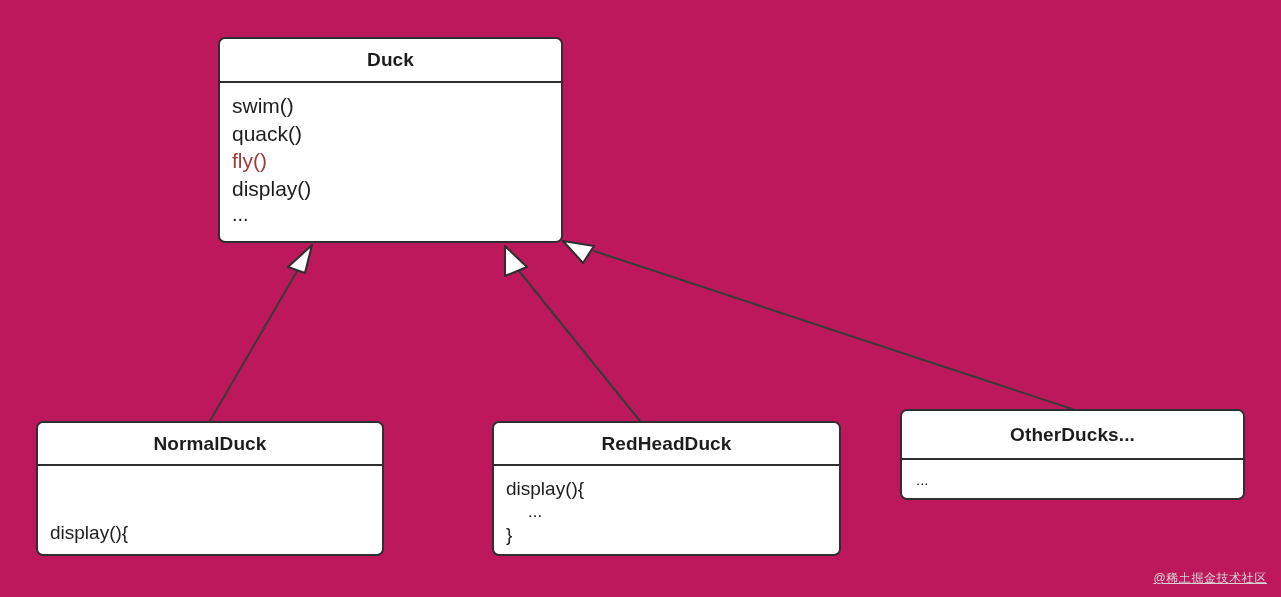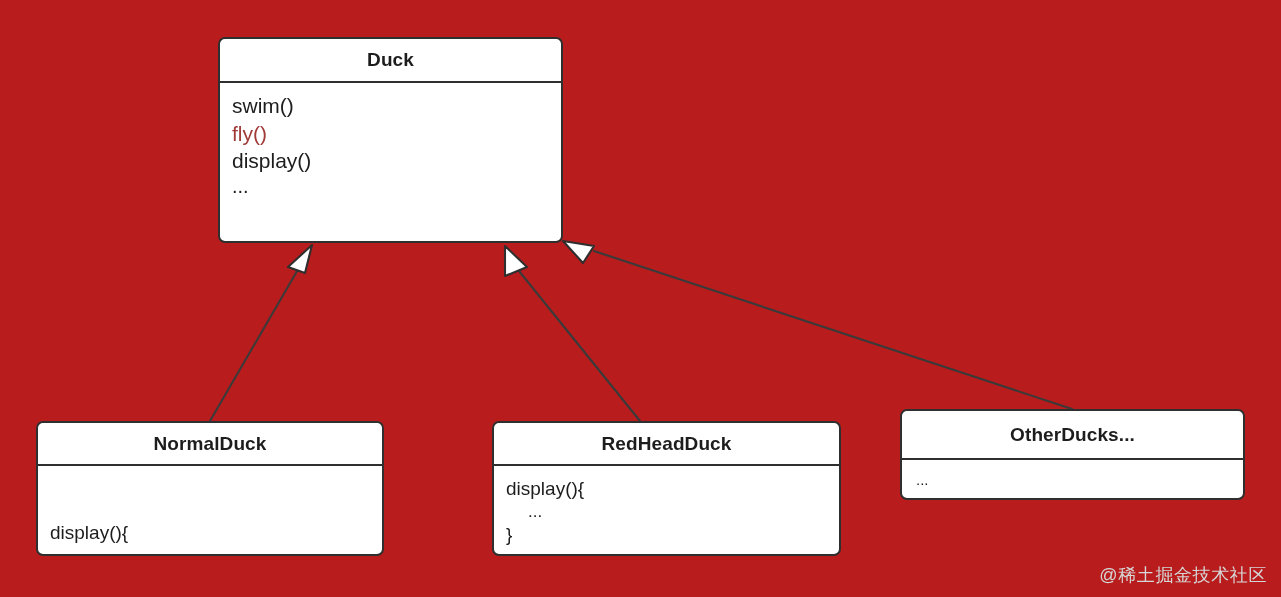--- a/index.html
+++ b/index.html
@@ -8,21 +8,21 @@
     background: #ffffff;
   }
   body {
     font-family: "Liberation Sans", sans-serif;
     -webkit-font-smoothing: antialiased;
   }
   #canvas {
     position: relative;
     width: 1281px;
     height: 597px;
-    background: #b91c1c;
+    background: #be185d;
     overflow: hidden;
   }
   
   #connectors {
     position: absolute;
     left: 0;
     top: 0;
     width: 1281px;
     height: 597px;
     pointer-events: none;
@@ -139,24 +139,25 @@
     padding-top: 12px;
     padding-left: 14px;
   }
   #box-otherducks .member.ellipsis { font-size: 15px; }
 
   
   #watermark {
     position: absolute;
     right: 14px;
     bottom: 10px;
-    font-size: 18px;
+    font-size: 12px;
     color: #d6d6d6;
     letter-spacing: .6px;
     user-select: none;
+    text-decoration: underline;
   }
 </style>
 </head>
 <body>
 
 <div id="canvas">
 
   <svg id="connectors" viewBox="0 0 1281 597" width="1281" height="597" xmlns="http://www.w3.org/2000/svg">
 
     <g>
@@ -172,20 +173,21 @@
     <g>
       <line x1="1072" y1="409" x2="594" y2="251" stroke="#3a3a3a" stroke-width="2.1" stroke-linecap="round"></line>
       <polygon points="563,241 594,246 583,263" fill="#ffffff" stroke="#2f2f2f" stroke-width="2.1" stroke-linejoin="round"></polygon>
     </g>
   </svg>
 
   <div class="uml-class" id="box-duck">
     <div class="uml-header">Duck</div>
     <div class="uml-body">
       <div class="member">swim()</div>
+      <div class="member">quack()</div>
       <div class="member highlight">fly()</div>
       <div class="member">display()</div>
       <div class="member ellipsis">...</div>
     </div>
   </div>
 
   <div class="uml-class" id="box-normalduck">
     <div class="uml-header">NormalDuck</div>
     <div class="uml-body">
       <div class="member">display(){</div>

